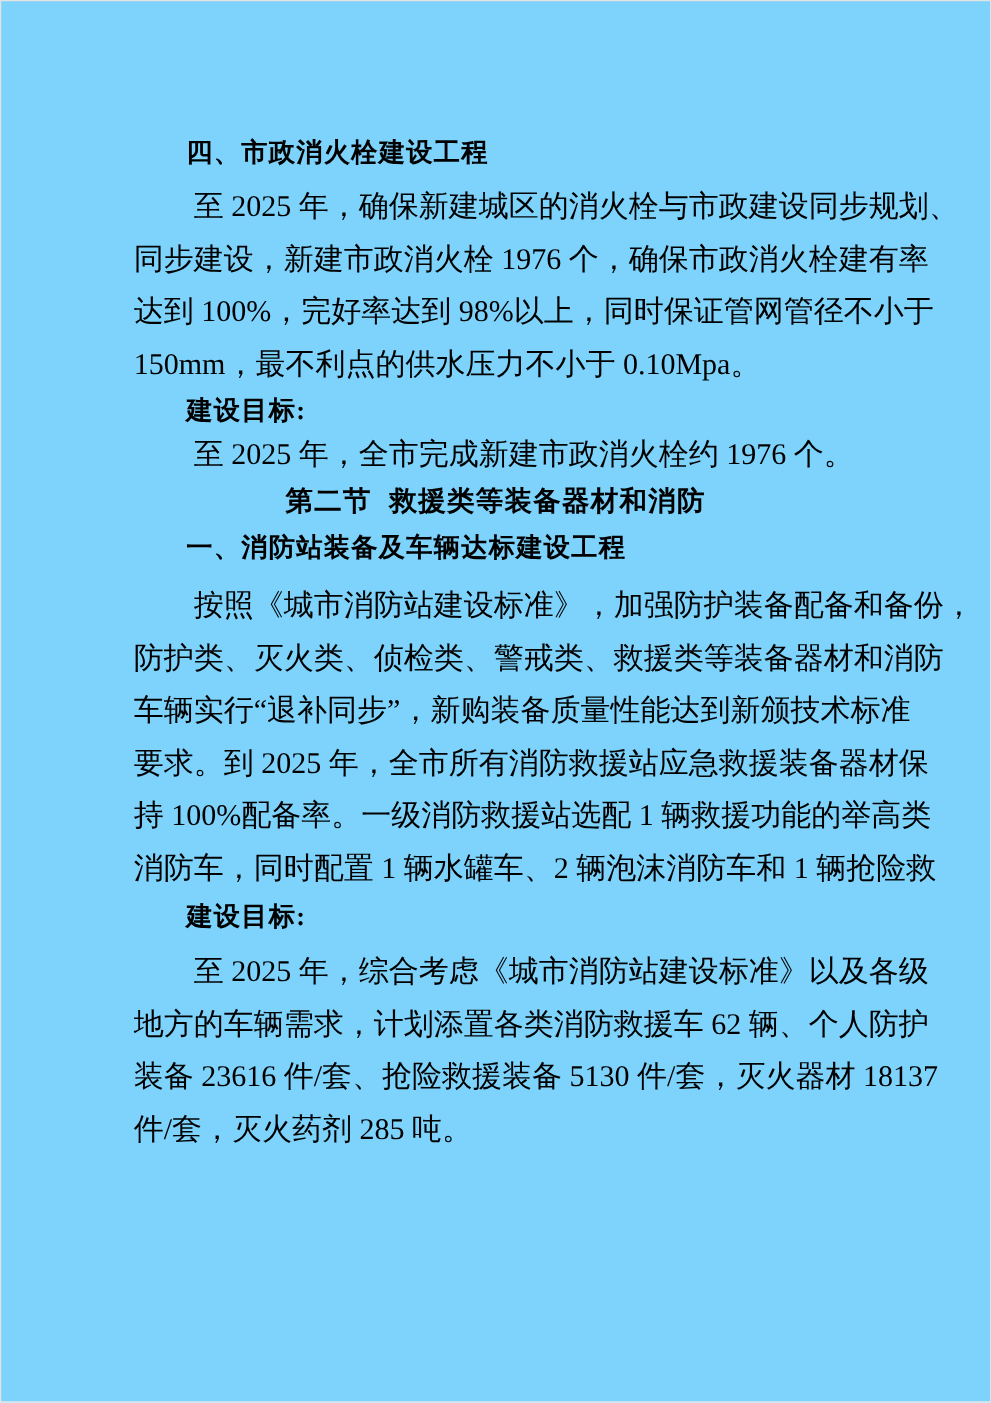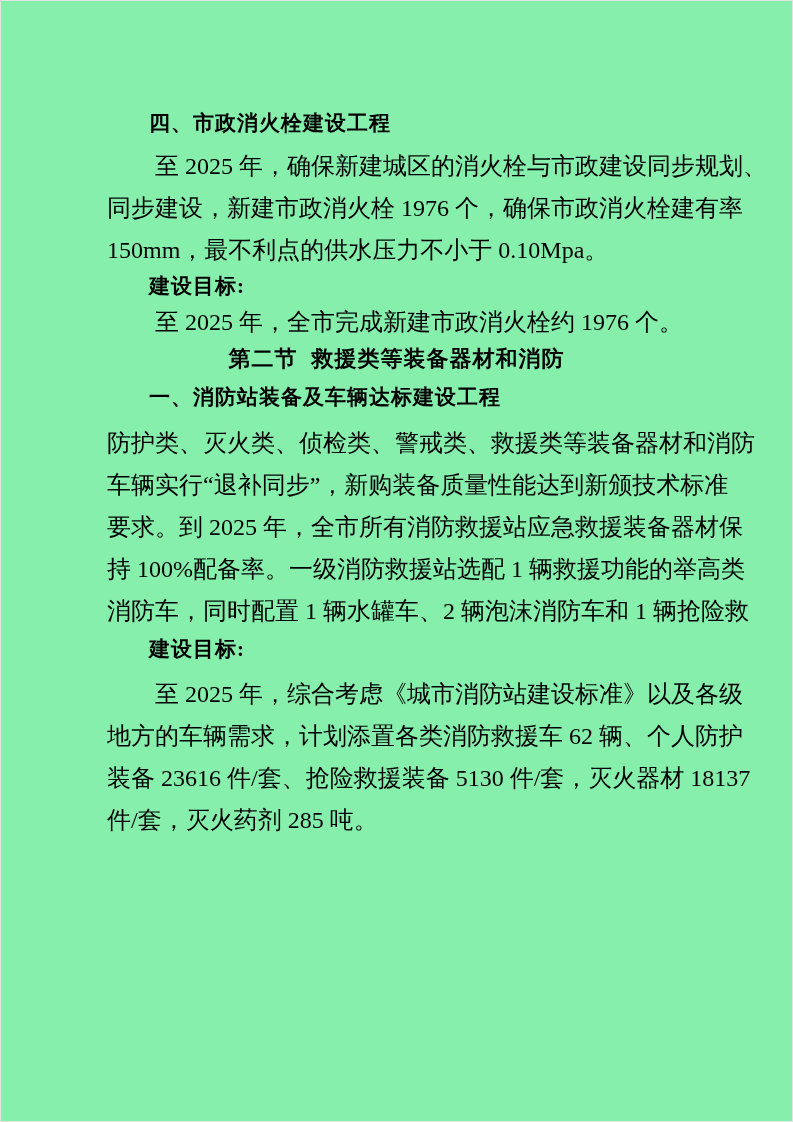--- a/index.html
+++ b/index.html
@@ -5,21 +5,21 @@
   html, body {
     margin: 0;
     padding: 0;
     background: #ffffff;
   }
   .page {
     position: relative;
     width: 793px;
     height: 1122px;
     box-sizing: border-box;
-    background: #86efac;
+    background: #7dd3fc;
     border: 1px solid #e3e3e3;
     overflow: hidden;
     font-family: "Liberation Serif", "DejaVu Serif", serif;
     color: #000000;
   }
   .content {
     box-sizing: border-box;
     padding: 111px 106px 0 106px;
   }
   
@@ -85,34 +85,36 @@
 <body>
 
 <div class="page">
   <div class="content">
 
     <div class="heading heading-1">四、市政消火栓建设工程</div>
 
     <div class="para para-1">
         <div class="line first">至 2025 年，确保新建城区的消火栓与市政建设同步规划、</div>
         <div class="line">同步建设，新建市政消火栓 1976 个，确保市政消火栓建有率</div>
+        <div class="line">达到 100%，完好率达到 98%以上，同时保证管网管径不小于</div>
         <div class="line last">150mm，最不利点的供水压力不小于 0.10Mpa。</div>
       </div>
 
     <div class="goal-label goal-label-1">建设目标:</div>
 
     <div class="para para-2">
         <div class="line first last">至 2025 年，全市完成新建市政消火栓约 1976 个。</div>
       </div>
 
     <div class="section-title">第二节 救援类等装备器材和消防</div>
 
     <div class="heading heading-2">一、消防站装备及车辆达标建设工程</div>
 
     <div class="para para-3">
+        <div class="line first">按照《城市消防站建设标准》，加强防护装备配备和备份，</div>
         <div class="line">防护类、灭火类、侦检类、警戒类、救援类等装备器材和消防</div>
         <div class="line">车辆实行“退补同步”，新购装备质量性能达到新颁技术标准</div>
         <div class="line">要求。到 2025 年，全市所有消防救援站应急救援装备器材保</div>
         <div class="line">持 100%配备率。一级消防救援站选配 1 辆救援功能的举高类</div>
         <div class="line">消防车，同时配置 1 辆水罐车、2 辆泡沫消防车和 1 辆抢险救</div>
       </div>
 
     <div class="goal-label goal-label-2">建设目标:</div>
 
     <div class="para para-4">

